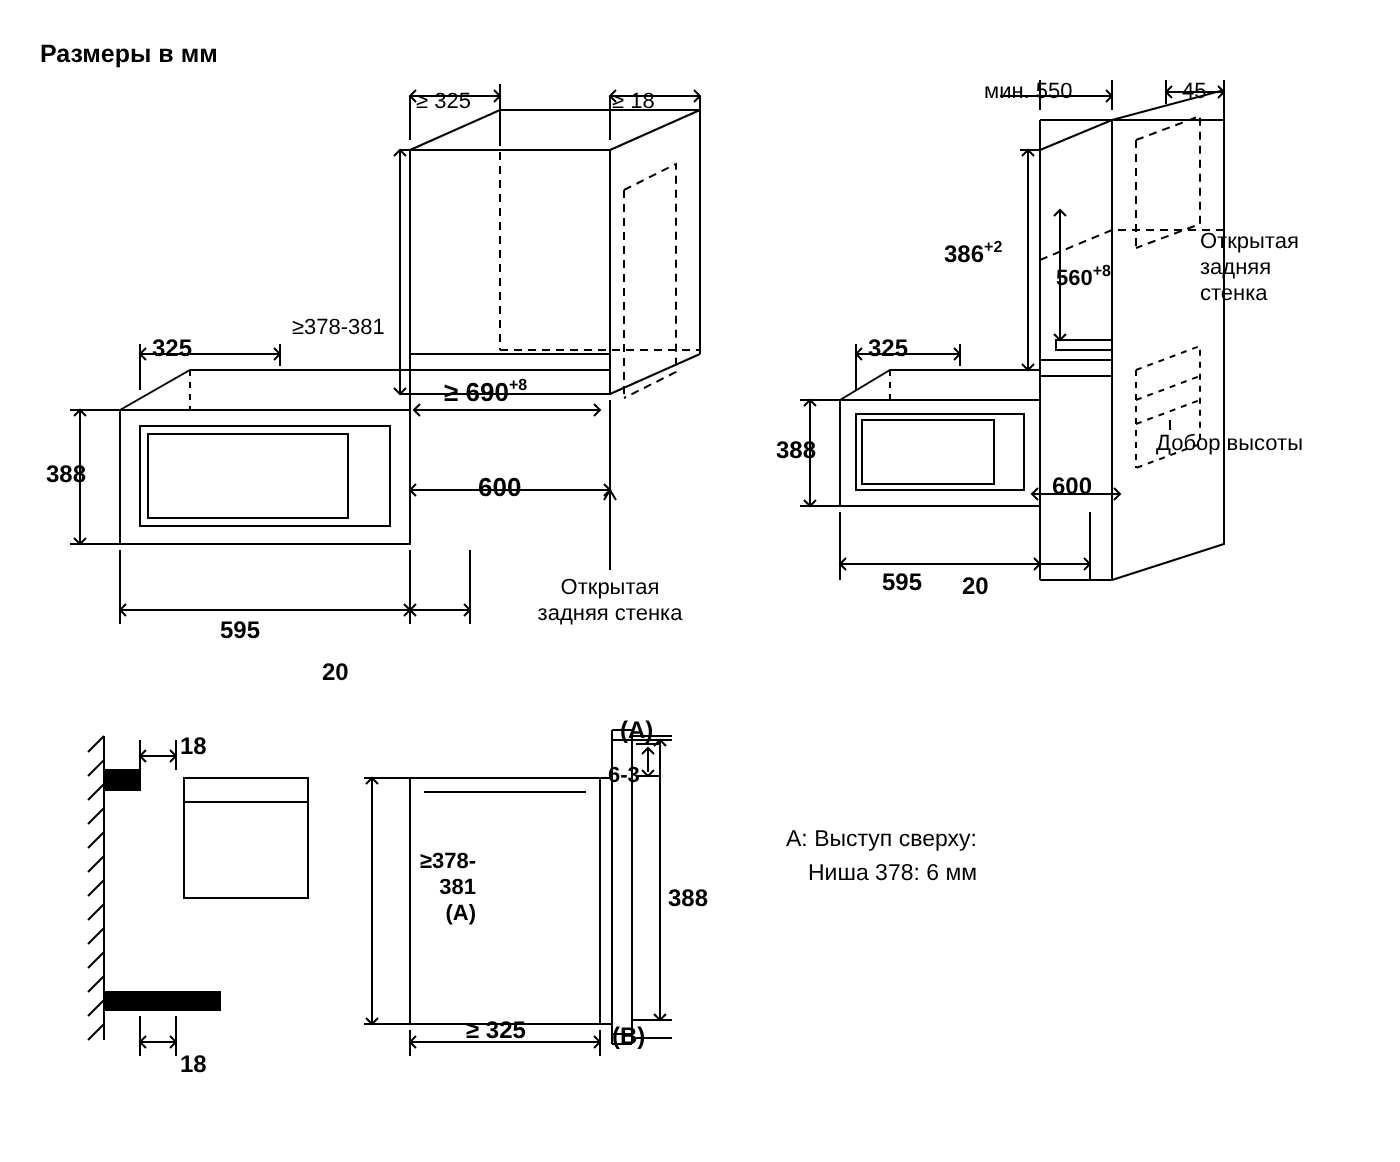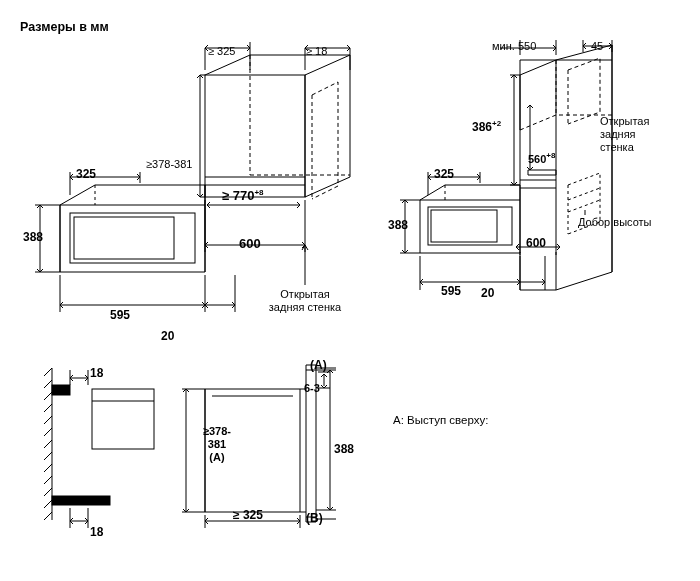--- a/index.html
+++ b/index.html
@@ -214,66 +214,69 @@
     </g>
   </svg>
 
   <div class="title" style="left:20px;top:20px;">Размеры в мм</div>
 
   <div class="lbl" style="left:208px;top:45px;">≥ 325</div>
   <div class="lbl" style="left:306px;top:45px;">≥ 18</div>
   <div class="lbl" style="left:146px;top:158px;">≥378-381</div>
 
   <div style="position:absolute;left:222px;top:188px;font-size:13px;font-weight:bold;">
-    <span>≥ 770</span><span class="sup">+8</span>
+    <span>≥ 690</span><span class="sup">+8</span>
   </div>
 
   <div class="lbl b" style="left:239px;top:237px;font-size:13px;">600</div>
 
   <div class="lbl ctr" style="left:255px;top:288px;width:100px;"><span style="white-space:pre-line;">Открытая
 задняя стенка</span></div>
 
   <div class="lbl b" style="left:76px;top:168px;font-size:12px;">325</div>
   <div class="lbl b" style="left:23px;top:231px;font-size:12px;">388</div>
   <div class="lbl b" style="left:110px;top:309px;font-size:12px;">595</div>
   <div class="lbl b" style="left:161px;top:330px;font-size:12px;">20</div>
 
   <div class="lbl" style="left:492px;top:40px;">мин. 550</div>
   <div class="lbl" style="left:591px;top:40px;">45</div>
 
   <div style="position:absolute;left:472px;top:119px;font-size:12px;font-weight:bold;">
     <span>386</span><span class="sup">+2</span>
   </div>
 
-  <div style="position:absolute;left:528px;top:131px;font-size:11px;font-weight:bold;margin-top:20px;">
+  <div style="position:absolute;left:528px;top:131px;font-size:11px;font-weight:bold;">
     <span>560</span><span class="sup">+8</span>
   </div>
 
   <div class="lbl" style="left:600px;top:115px;"><span style="white-space:pre-line;">Открытая
 задняя стенка</span></div>
   <div class="lbl" style="left:578px;top:216px;">Добор высоты</div>
 
   <div class="lbl b" style="left:434px;top:168px;font-size:12px;">325</div>
   <div class="lbl b" style="left:388px;top:219px;font-size:12px;">388</div>
   <div class="lbl b" style="left:526px;top:237px;font-size:12px;">600</div>
   <div class="lbl b" style="left:441px;top:285px;font-size:12px;">595</div>
   <div class="lbl b" style="left:481px;top:287px;font-size:12px;">20</div>
 
   <div class="lbl b" style="left:90px;top:367px;font-size:12px;">18</div>
   <div class="lbl b" style="left:90px;top:526px;font-size:12px;">18</div>
   <div class="lbl b" style="left:310px;top:359px;font-size:12px;">(A)</div>
   <div class="lbl b" style="left:304px;top:382px;font-size:11px;">6-3</div>
-  <div class="lbl b" style="left:196px;top:425px;font-size:11px;line-height:13px;width:42px;text-align:center;"><span style="white-space:pre-line;">≥378-
+  <div class="lbl b" style="left:196px;top:425px;font-size:11px;line-height:13px;width:42px;text-align:right;"><span style="white-space:pre-line;">≥378-
 381
 (A)</span></div>
   <div class="lbl b" style="left:334px;top:443px;font-size:12px;">388</div>
   <div class="lbl b" style="left:233px;top:509px;font-size:12px;">≥ 325</div>
   <div class="lbl b" style="left:306px;top:512px;font-size:12px;">(B)</div>
 
   <div style="position:absolute;left:393px;top:378px;font-size:11.5px;line-height:17px;margin-top:34px;">
     <div>
       <span class="b">A:</span>
       <span>Выступ сверху:</span>
     </div>
+    <div style="padding-left:11px;">
+      <span>Ниша 378: 6 мм</span>
+    </div>
   </div>
 
 
 </div>
 
 </body></html>

